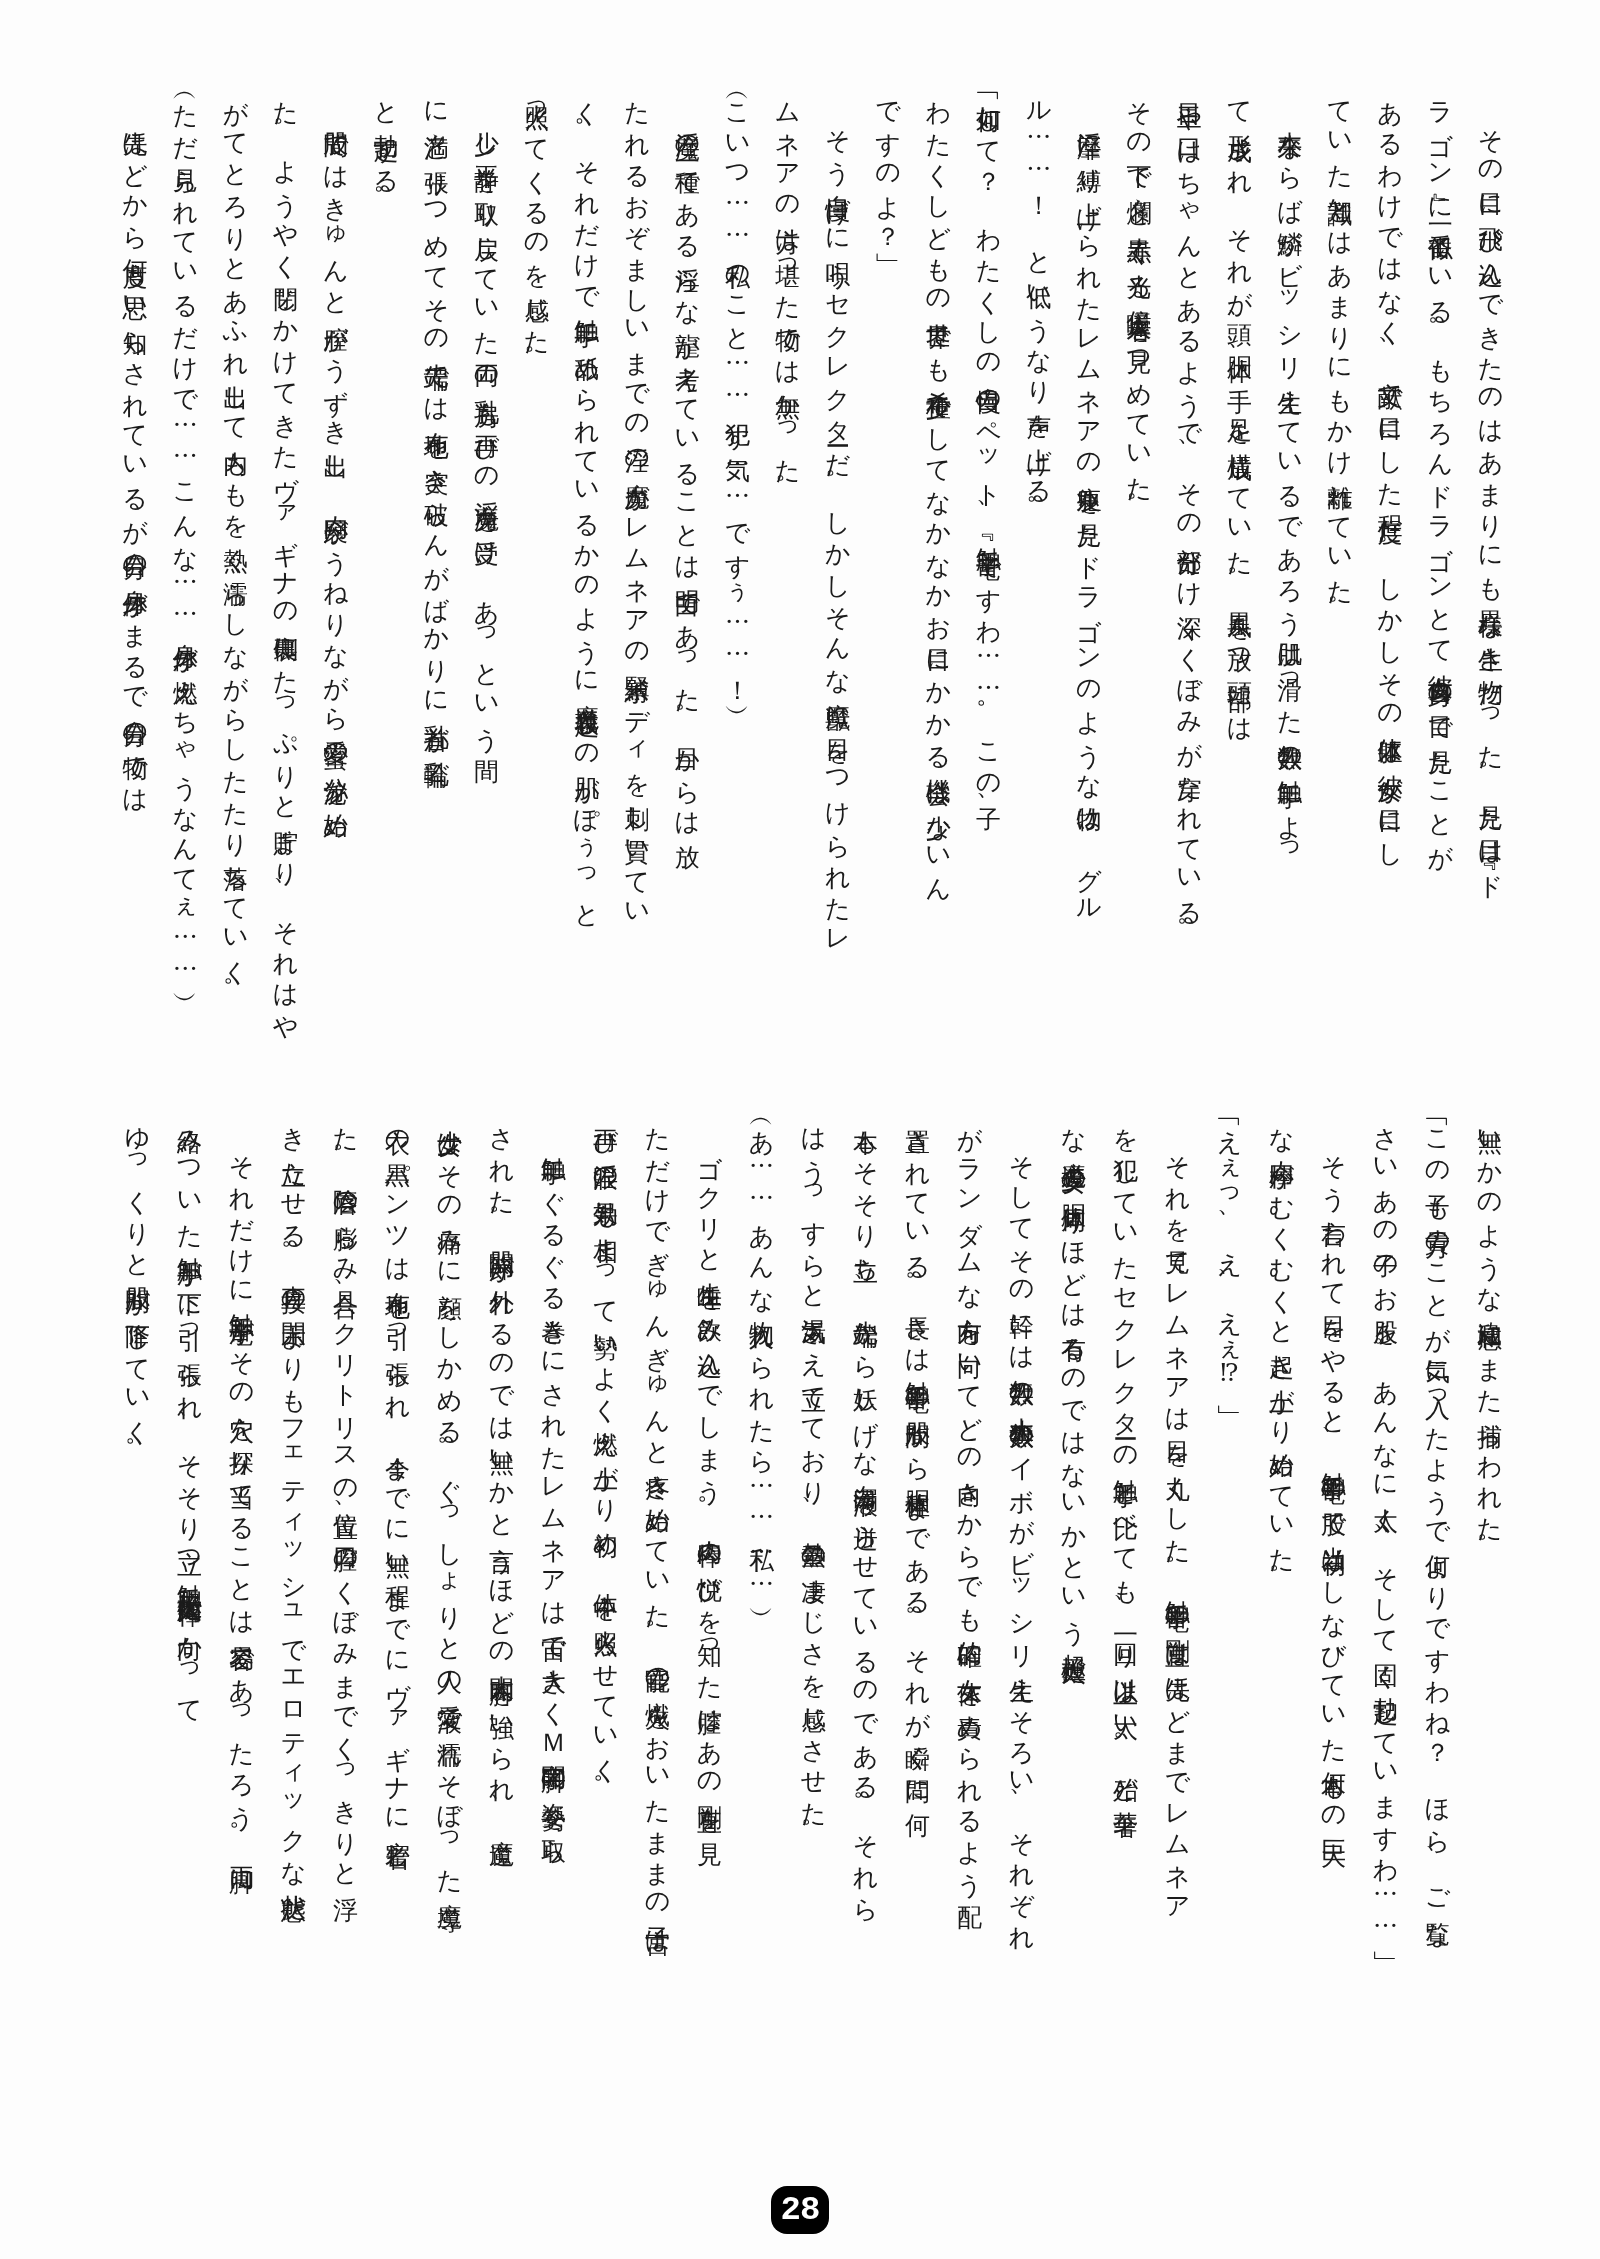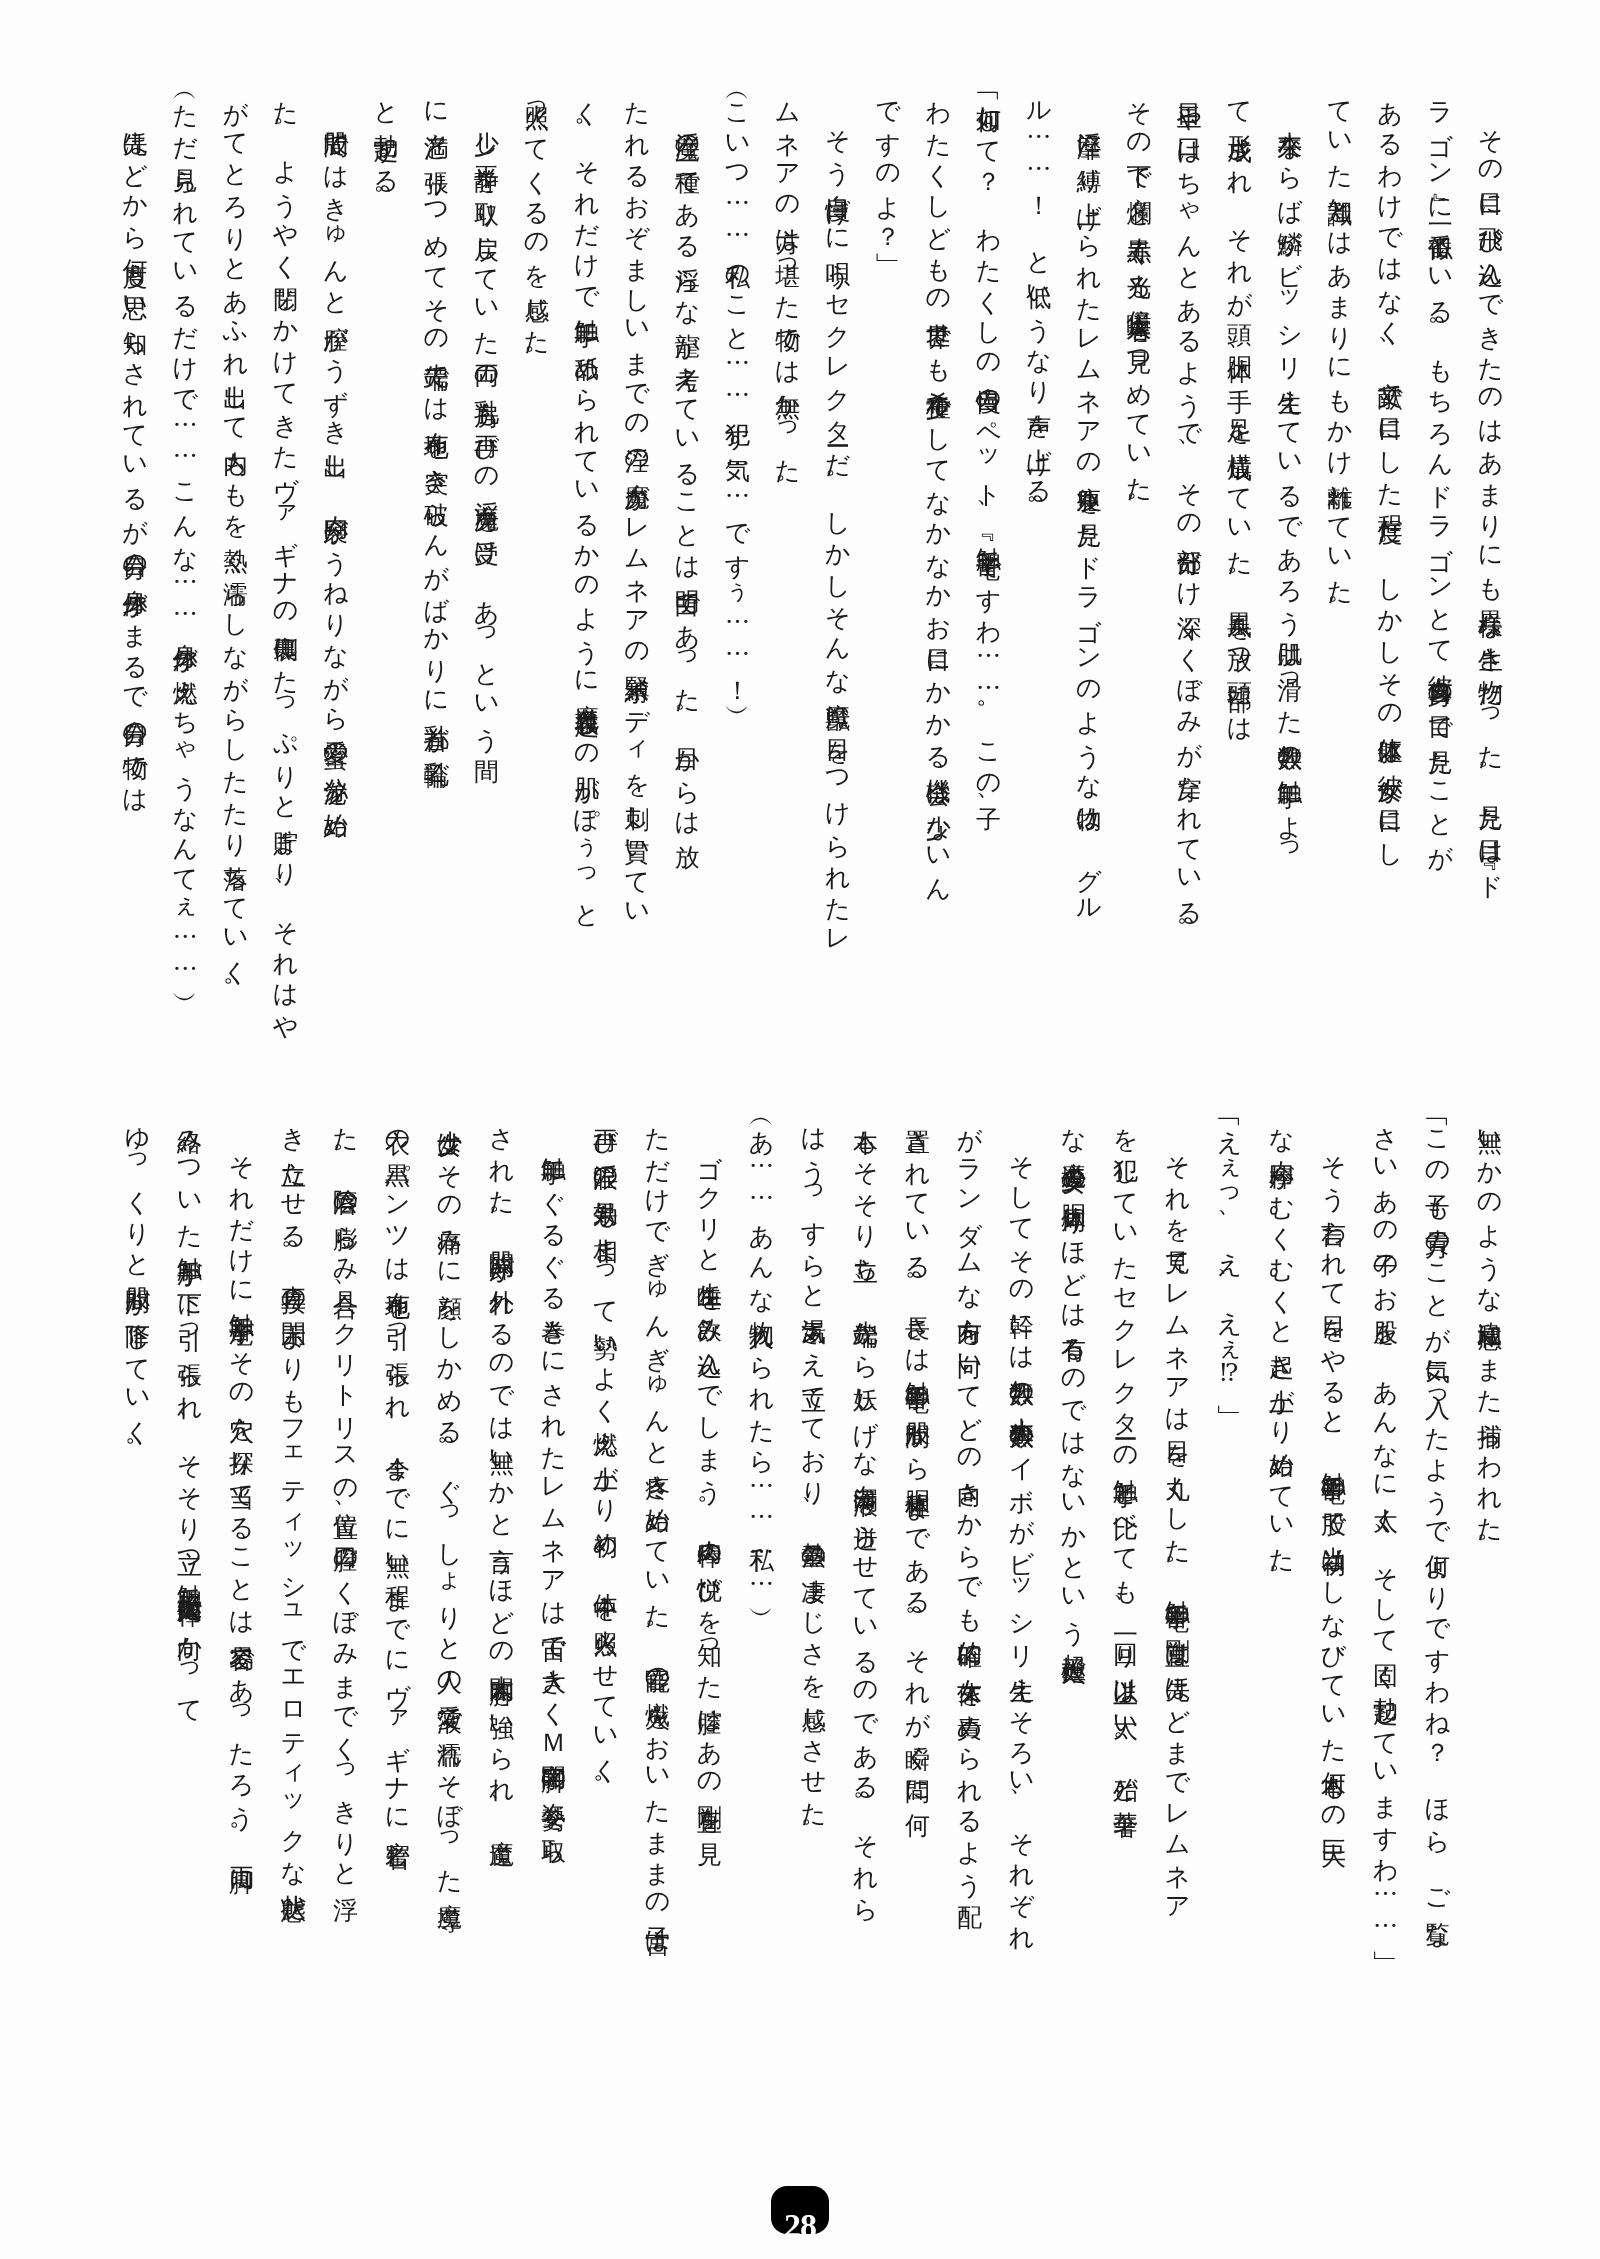--- a/index.html
+++ b/index.html
@@ -47,28 +47,28 @@
     position: absolute;
     left: 800px;
     top: 2186px;
     transform: translateX(-50%);
     display: block;
     min-width: 58px;
     height: 48px;
     background: #000000;
     border-radius: 16px;
     color: #ffffff;
-    font-family: Liberation Serif, serif;
+    font-family: Liberation Mono, monospace;
     font-weight: bold;
     font-size: 34px;
     line-height: 48px;
     text-align: center;
     letter-spacing: -1px;
     box-sizing: border-box;
-    padding: 16px 6px;
+    padding: 0 6px;
   }
 </style>
 </head>
 <body>
 
 <div class="page">
 
   <div class="vblock top">
       <div class="col">　その目に飛び込んできたのはあまりにも異様な生き物だった。見た目は『ド</div>
       <div class="col">ラゴン』に一番似ている。もちろんドラゴンとて彼女自身の目で見たことが</div>

